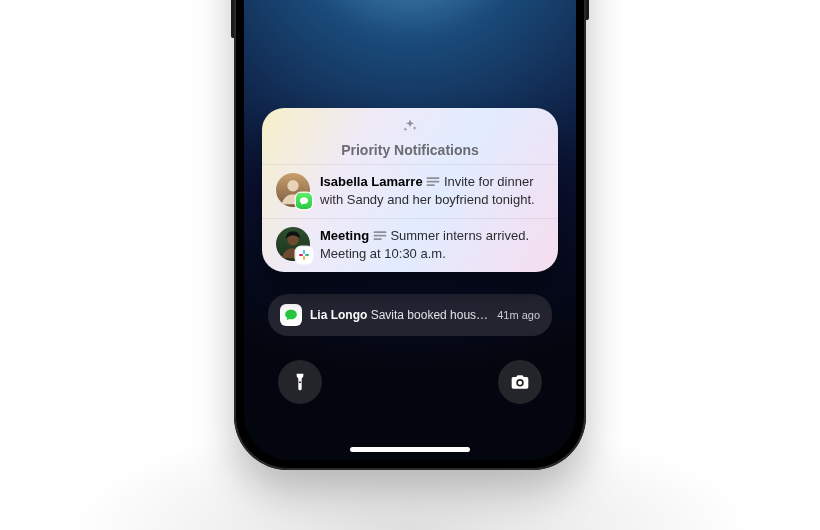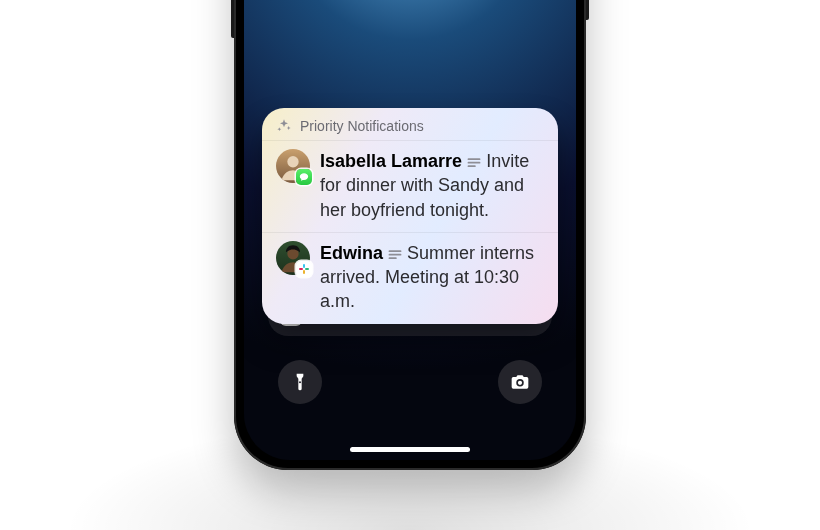--- a/index.html
+++ b/index.html
@@ -64,21 +64,21 @@
     left: 18px; right: 18px; top: 268px;
     border-radius: 22px;
     background: linear-gradient(120deg, #f7efc9 0%, #efeaf7 30%, #e2ecff 58%, #f6ddef 100%);
     box-shadow: 0 18px 30px rgba(0,0,0,0.45);
     overflow: hidden;
     color: #2a2a2e;
   }
   .card-hdr {
     display:flex; align-items:center; gap:8px;
     padding: 10px 14px 6px 14px;
-    color: #6b6b72; font-weight:400; font-size: 14px;
+    color: #6b6b72; font-weight:700; font-size: 14px; flex-direction: column;
   }
   .card-hdr .sparkle { width:16px; height:16px; color:#8e8e96; }
   .row {
     display:flex; align-items:flex-start; gap:10px;
     padding: 8px 14px 10px 14px;
     border-top: 1px solid rgba(0,0,0,0.06);
   }
   .row:first-of-type { border-top: none; }
   .icon {
     position: relative;
@@ -99,21 +99,21 @@
   .badge.messages svg { width:10px; height:10px; fill:#fff; }
   .badge.slack { background:#fff; }
   .badge.slack svg { width:12px; height:12px; }
   .app-tile {
     width:34px; height:34px; border-radius:9px; background:#fff;
     display:flex; align-items:center; justify-content:center;
     box-shadow: 0 1px 2px rgba(0,0,0,0.08);
   }
   .app-tile svg { width:20px; height:20px; }
   .row-text {
-    font-size: 18px; line-height: 1.35; color:#2c2c30;
+    font-size: 13px; line-height: 1.35; color:#2c2c30;
   }
   .row-text b { font-weight:700; color:#000; }
   .inline-icon { display:inline-block; vertical-align:-2px; width:14px; height:12px; }
 
   
   .qbtn {
     position:absolute;
     width:44px; height:44px; border-radius:50%;
     background: rgba(50,50,55,0.7);
     display:flex; align-items:center; justify-content:center;
@@ -197,21 +197,21 @@
             <div class="badge slack">
               <svg viewBox="0 0 24 24">
                 <rect x="10" y="2" width="4" height="8" rx="2" fill="#36C5F0"></rect>
                 <rect x="14" y="10" width="8" height="4" rx="2" fill="#2EB67D"></rect>
                 <rect x="10" y="14" width="4" height="8" rx="2" fill="#ECB22E"></rect>
                 <rect x="2" y="10" width="8" height="4" rx="2" fill="#E01E5A"></rect>
               </svg>
             </div>
           </div>
           <div class="row-text">
-            <b>Edwina</b>
+            <b>Meeting</b>
             <svg class="inline-icon" viewBox="0 0 24 20">
                 <rect x="1" y="2" width="22" height="3" rx="1.5" fill="#8e8e96"></rect>
                 <rect x="1" y="8" width="22" height="3" rx="1.5" fill="#8e8e96"></rect>
                 <rect x="1" y="14" width="14" height="3" rx="1.5" fill="#8e8e96"></rect>
               </svg>
             <span>Summer interns arrived. Meeting at 10:30 a.m.</span>
           </div>
         </div>
       </div>
 

